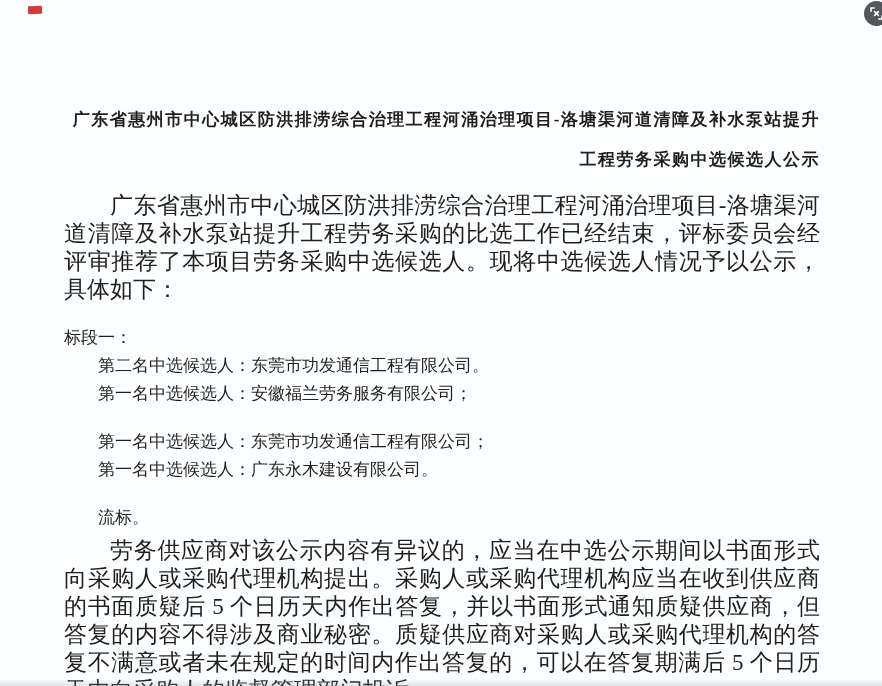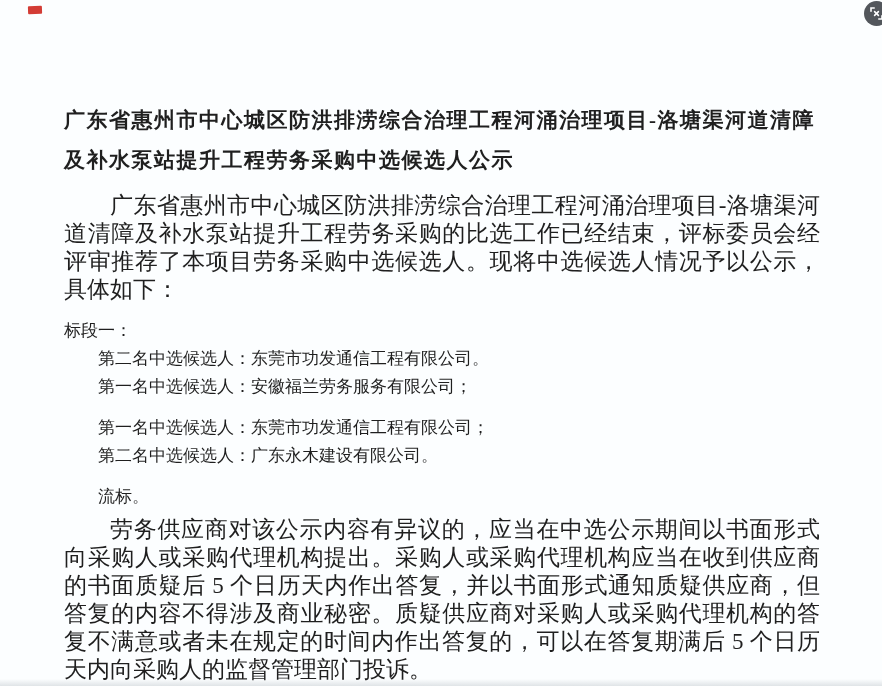--- a/index.html
+++ b/index.html
@@ -41,35 +41,35 @@
     display:flex;align-items:center;justify-content:center;
     padding:0;cursor:pointer;
   }
   .viewer-btn svg{display:block;}
   .content{
     box-sizing:border-box;
     width:100%;
     padding:100px 62px 0 64px;
   }
   .title{
-    margin:0 0 12px 0;
-    font-size:21px;
+    margin:0 0 12px 8px;
+    font-size:17px;
     line-height:40px;
     font-weight:bold;
-    text-align:left;
+    text-align:right;
     letter-spacing:1.5px;
   }
   .para{
     margin:0;
     font-size:23px;
     line-height:28px;
     text-align:justify;
     text-indent:2em;
   }
-  .section{margin-top:13px;}
+  .section{margin-top:20px;}
   .label{
     font-size:17px;
     line-height:28px;
   }
   .entry{
     font-size:17px;
     line-height:28px;
     text-indent:2em;
   }
   .period{margin-top:1px;}
@@ -100,21 +100,21 @@
     <p class="para">广东省惠州市中心城区防洪排涝综合治理工程河涌治理项目-洛塘渠河道清障及补水泵站提升工程劳务采购的比选工作已经结束，评标委员会经评审推荐了本项目劳务采购中选候选人。现将中选候选人情况予以公示，具体如下：</p>
 
     <div class="section">
       <div class="label">标段一：</div>
       <div class="entry">第二名中选候选人：东莞市功发通信工程有限公司。</div>
       <div class="entry">第一名中选候选人：安徽福兰劳务服务有限公司；</div>
     </div>
 
     <div class="section">
       <div class="entry">第一名中选候选人：东莞市功发通信工程有限公司；</div>
-      <div class="entry">第二名中选候选人：广东永木建设有限公司。</div>
+      <div class="entry">第一名中选候选人：广东永木建设有限公司。</div>
     </div>
 
     <div class="section">
       <div class="entry">流标。</div>
     </div>
 
 
     <p class="para objection">劳务供应商对该公示内容有异议的，应当在中选公示期间以书面形式向采购人或采购代理机构提出。采购人或采购代理机构应当在收到供应商的书面质疑后 5 个日历天内作出答复，并以书面形式通知质疑供应商，但答复的内容不得涉及商业秘密。质疑供应商对采购人或采购代理机构的答复不满意或者未在规定的时间内作出答复的，可以在答复期满后 5 个日历天内向采购人的监督管理部门投诉。</p>
 
   </main>

